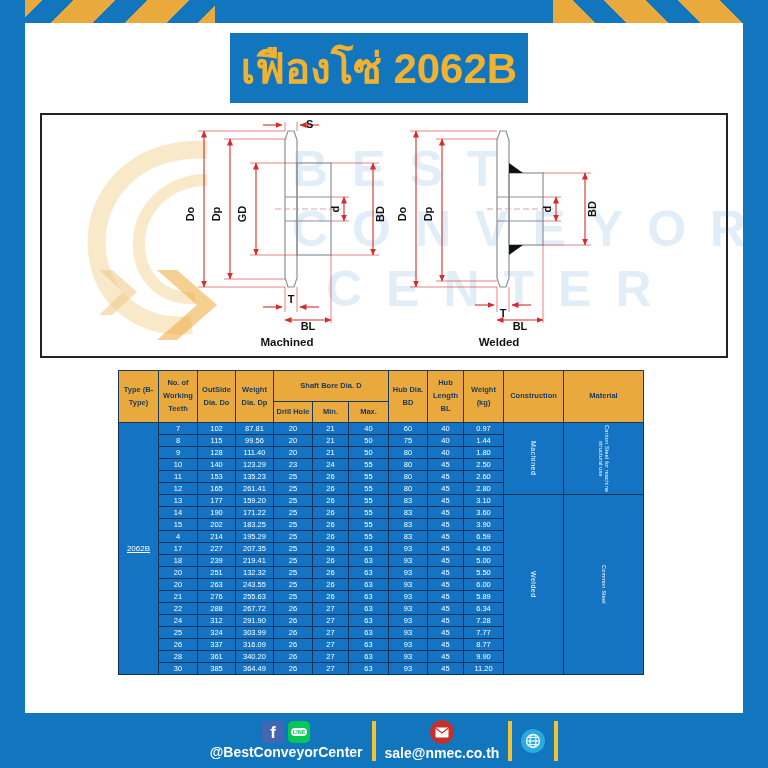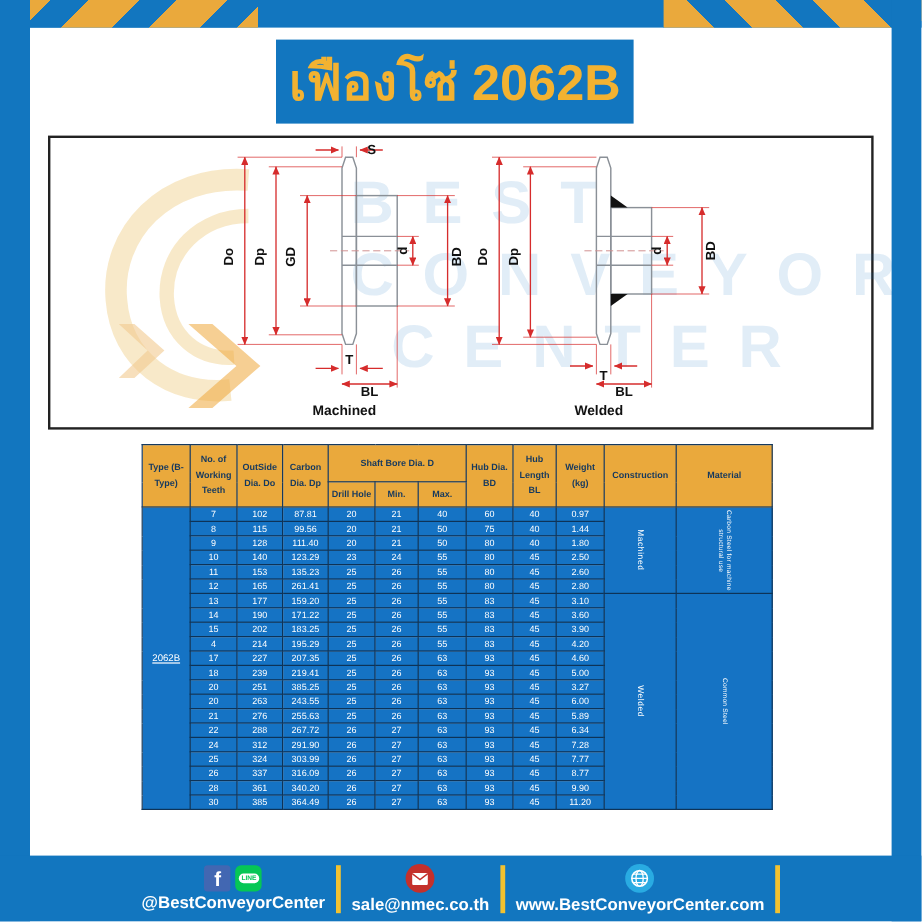--- a/index.html
+++ b/index.html
@@ -200,21 +200,21 @@
     <col style="width:36px">
       <col style="width:40px">
       <col style="width:60px">
       <col style="width:80px">
   </colgroup>
   <thead>
     <tr>
       <th rowspan="2">Type (B-Type)</th>
       <th rowspan="2">No. of Working Teeth</th>
       <th rowspan="2">OutSide Dia. Do</th>
-      <th rowspan="2">Carbon Dia. Dp</th>
+      <th rowspan="2">Weight Dia. Dp</th>
       <th colspan="3">Shaft Bore Dia. D</th>
       <th rowspan="2">Hub Dia. BD</th>
       <th rowspan="2">Hub Length BL</th>
       <th rowspan="2">Weight (kg)</th>
       <th rowspan="2">Construction</th>
       <th rowspan="2">Material</th>
     </tr>
     <tr>
       <th>Drill Hole</th>
       <th>Min.</th>
@@ -328,21 +328,21 @@
       </tr>
       <tr>
         <td>4</td>
         <td>214</td>
         <td>195.29</td>
         <td>25</td>
         <td>26</td>
         <td>55</td>
         <td>83</td>
         <td>45</td>
-        <td>4.20</td>
+        <td>6.59</td>
       </tr>
       <tr>
         <td>17</td>
         <td>227</td>
         <td>207.35</td>
         <td>25</td>
         <td>26</td>
         <td>63</td>
         <td>93</td>
         <td>45</td>
@@ -355,27 +355,27 @@
         <td>25</td>
         <td>26</td>
         <td>63</td>
         <td>93</td>
         <td>45</td>
         <td>5.00</td>
       </tr>
       <tr>
         <td>20</td>
         <td>251</td>
-        <td>385.25</td>
-        <td>25</td>
-        <td>26</td>
-        <td>63</td>
-        <td>93</td>
-        <td>45</td>
-        <td>3.27</td>
+        <td>132.32</td>
+        <td>25</td>
+        <td>26</td>
+        <td>63</td>
+        <td>93</td>
+        <td>45</td>
+        <td>5.50</td>
       </tr>
       <tr>
         <td>20</td>
         <td>263</td>
         <td>243.55</td>
         <td>25</td>
         <td>26</td>
         <td>63</td>
         <td>93</td>
         <td>45</td>
@@ -487,16 +487,15 @@
   <div class="fsec">
     <div class="circle-ic globe">
       <svg width="16" height="16" viewBox="0 0 16 16">
           <circle cx="8" cy="8" r="6.5" fill="none" stroke="#fff" stroke-width="1.3"></circle>
           <ellipse cx="8" cy="8" rx="3" ry="6.5" fill="none" stroke="#fff" stroke-width="1.1"></ellipse>
           <line x1="1.5" y1="8" x2="14.5" y2="8" stroke="#fff" stroke-width="1.1"></line>
           <line x1="2.5" y1="4.5" x2="13.5" y2="4.5" stroke="#fff" stroke-width="1"></line>
           <line x1="2.5" y1="11.5" x2="13.5" y2="11.5" stroke="#fff" stroke-width="1"></line>
         </svg>
     </div>
-    <span>www.BestConveyorCenter.com</span>
   </div>
   <div class="divider"></div>
 </div>
 
 </body></html>

